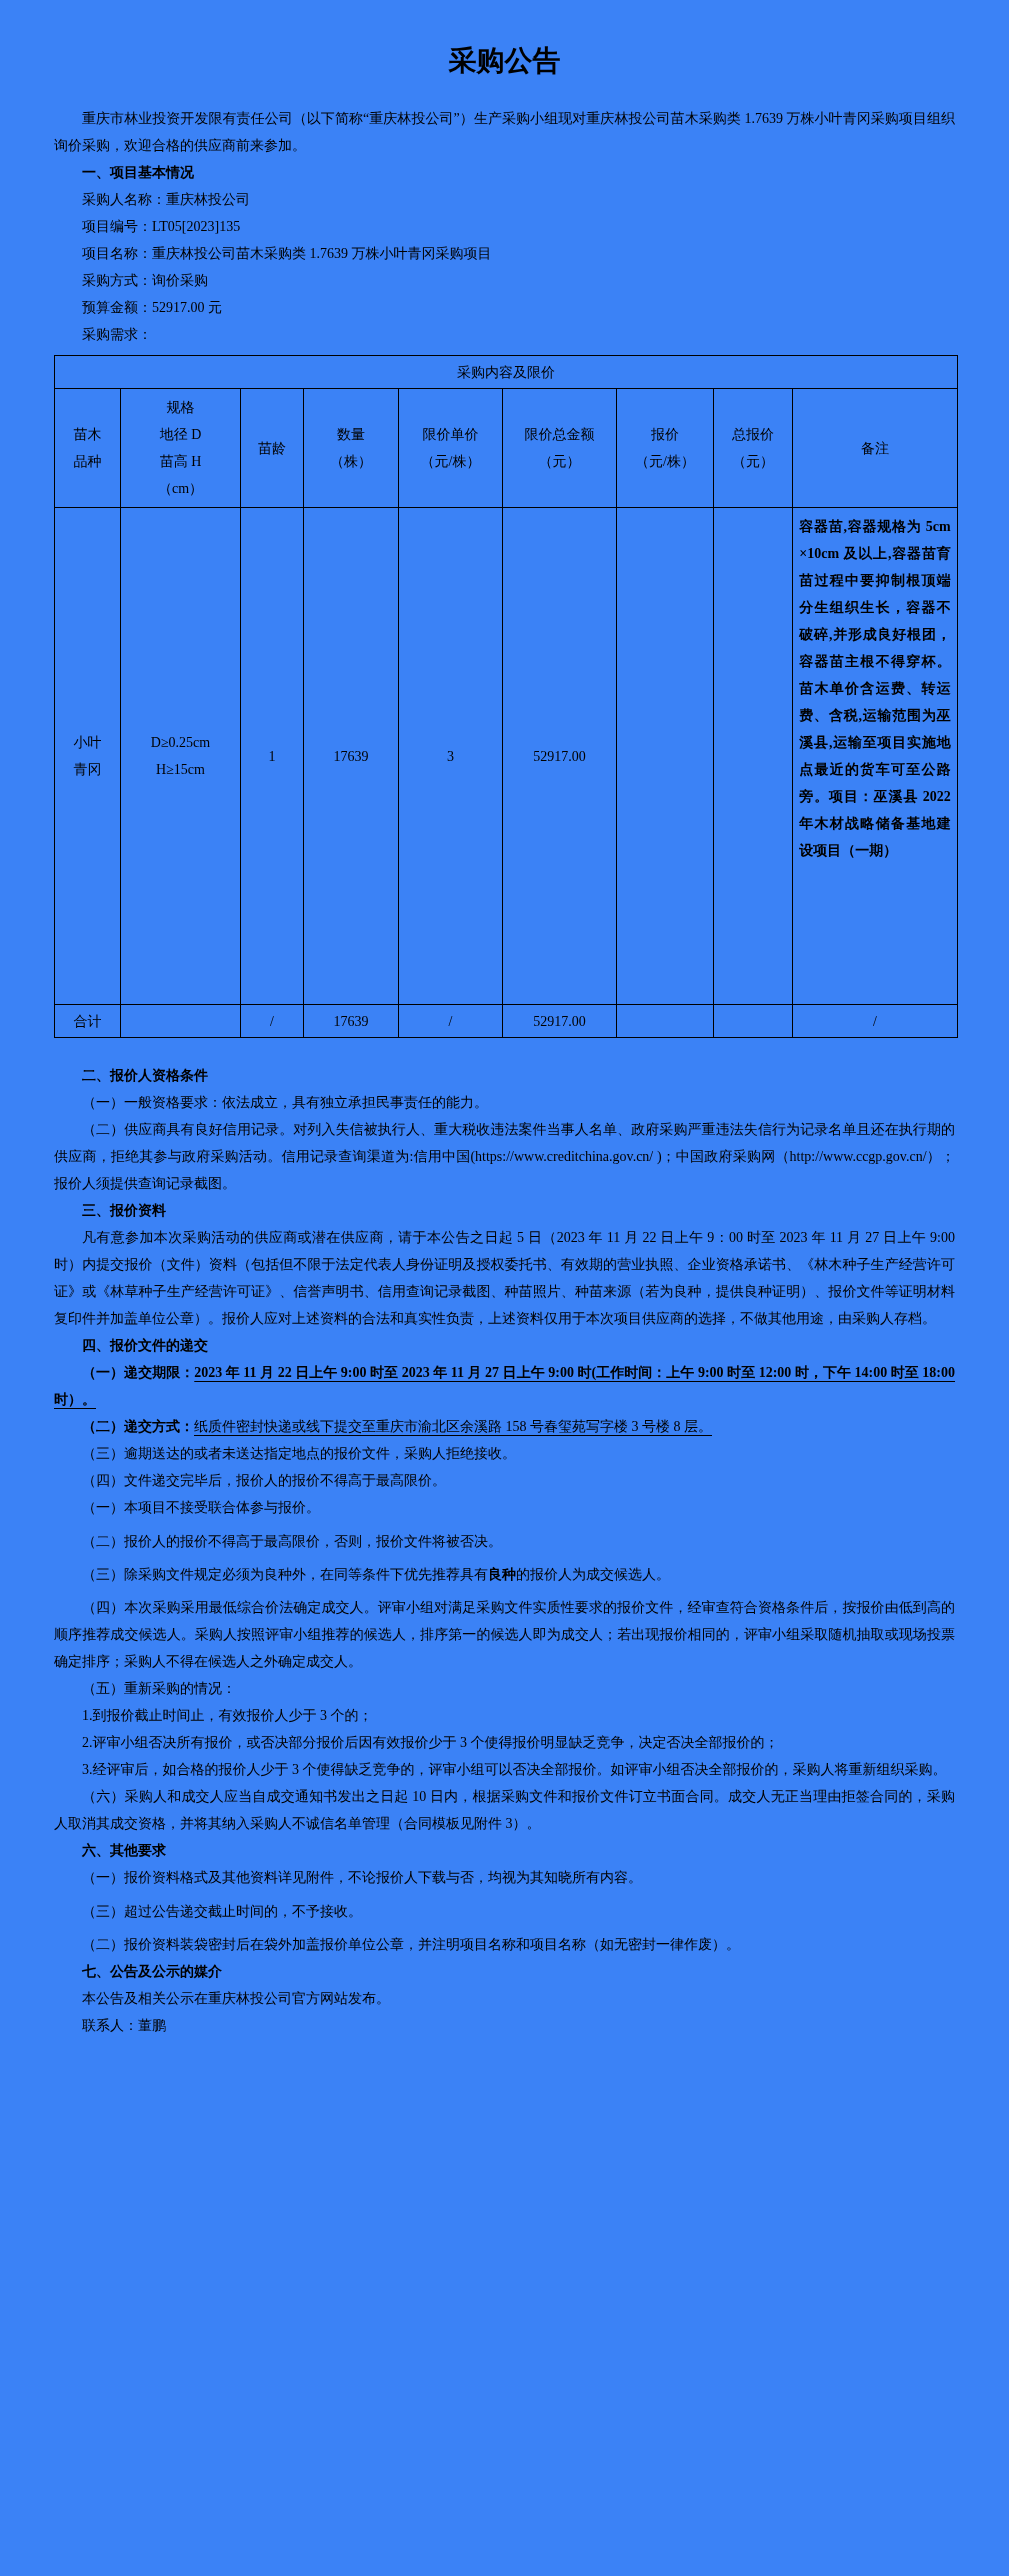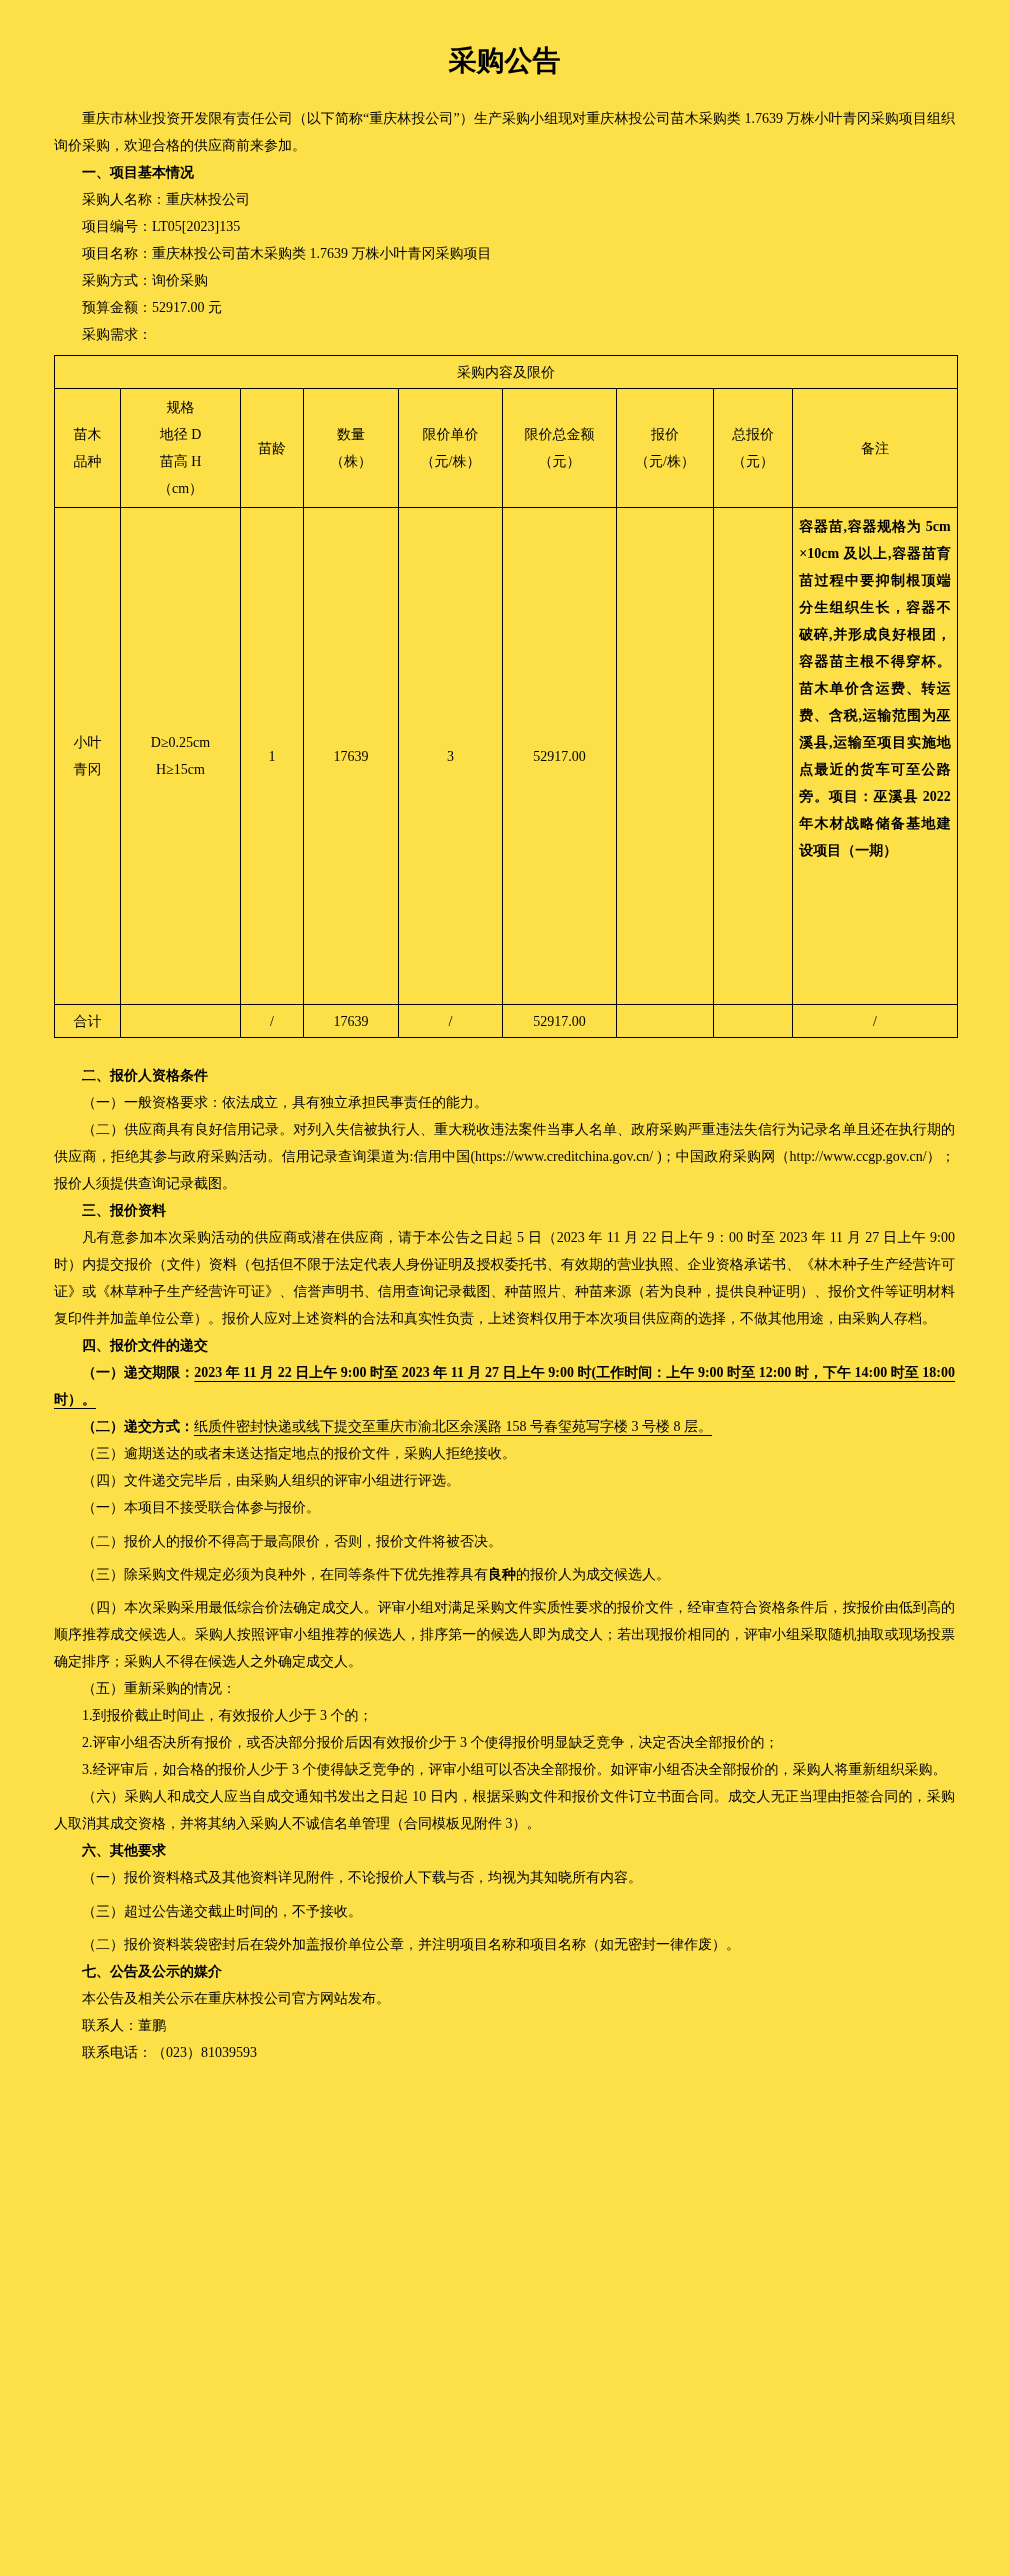--- a/index.html
+++ b/index.html
@@ -1,20 +1,20 @@
 <!DOCTYPE html>
 <html style="font-size:10px"><head>
 <meta charset="utf-8">
 <style>
   html,body{margin:0;padding:0;background:#ffffff;}
   .page{
     width:1009px;
     height:2576px;
     box-sizing:border-box;
-    background:#fde047;
+    background:#3b82f6;
     padding:33px 54px 0 54px;
     font-family:"Liberation Serif","DejaVu Serif",serif;
     font-size:14px;
     line-height:27px;
     color:#000000;
     overflow:hidden;
   }
   .title{
     font-size:28px;
     line-height:34px;
@@ -143,36 +143,35 @@
   <p class="indent">（一）一般资格要求：依法成立，具有独立承担民事责任的能力。</p>
   <p class="indent">（二）供应商具有良好信用记录。对列入失信被执行人、重大税收违法案件当事人名单、政府采购严重违法失信行为记录名单且还在执行期的供应商，拒绝其参与政府采购活动。信用记录查询渠道为:信用中国(https://www.creditchina.gov.cn/ )；中国政府采购网（http://www.ccgp.gov.cn/）；报价人须提供查询记录截图。</p>
 
   <p class="heading">三、报价资料</p>
   <p class="indent">凡有意参加本次采购活动的供应商或潜在供应商，请于本公告之日起 5 日（2023 年 11 月 22 日上午 9：00 时至 2023 年 11 月 27 日上午 9:00 时）内提交报价（文件）资料（包括但不限于法定代表人身份证明及授权委托书、有效期的营业执照、企业资格承诺书、《林木种子生产经营许可证》或《林草种子生产经营许可证》、信誉声明书、信用查询记录截图、种苗照片、种苗来源（若为良种，提供良种证明）、报价文件等证明材料复印件并加盖单位公章）。报价人应对上述资料的合法和真实性负责，上述资料仅用于本次项目供应商的选择，不做其他用途，由采购人存档。</p>
 
   <p class="heading">四、报价文件的递交</p>
   <p class="indent"><span class="bold">（一）递交期限：</span><span class="bold ul">2023 年 11 月 22 日上午 9:00 时至 2023 年 11 月 27 日上午 9:00 时(工作时间：上午 9:00 时至 12:00 时，下午 14:00 时至 18:00 时）。</span></p>
   <p class="indent"><span class="bold">（二）递交方式：</span><span class="ul">纸质件密封快递或线下提交至重庆市渝北区余溪路 158 号春玺苑写字楼 3 号楼 8 层。</span></p>
   <p class="indent">（三）逾期送达的或者未送达指定地点的报价文件，采购人拒绝接收。</p>
-  <p class="indent">（四）文件递交完毕后，由采购人组织的评审小组进行评选。</p>
+  <p class="indent">（四）文件递交完毕后，报价人的报价不得高于最高限价。</p>
 
   <p class="indent">（一）本项目不接受联合体参与报价。</p>
   <p class="indent gap-top">（二）报价人的报价不得高于最高限价，否则，报价文件将被否决。</p>
   <p class="indent gap-top"><span>（三）除采购文件规定必须为良种外，在同等条件下优先推荐具有</span><span class="bold">良种</span><span>的报价人为成交候选人。</span></p>
   <p class="indent gap-top">（四）本次采购采用最低综合价法确定成交人。评审小组对满足采购文件实质性要求的报价文件，经审查符合资格条件后，按报价由低到高的顺序推荐成交候选人。采购人按照评审小组推荐的候选人，排序第一的候选人即为成交人；若出现报价相同的，评审小组采取随机抽取或现场投票确定排序；采购人不得在候选人之外确定成交人。</p>
   <p class="indent">（五）重新采购的情况：</p>
   <p class="indent">1.到报价截止时间止，有效报价人少于 3 个的；</p>
   <p class="indent">2.评审小组否决所有报价，或否决部分报价后因有效报价少于 3 个使得报价明显缺乏竞争，决定否决全部报价的；</p>
   <p class="indent">3.经评审后，如合格的报价人少于 3 个使得缺乏竞争的，评审小组可以否决全部报价。如评审小组否决全部报价的，采购人将重新组织采购。</p>
   <p class="indent">（六）采购人和成交人应当自成交通知书发出之日起 10 日内，根据采购文件和报价文件订立书面合同。成交人无正当理由拒签合同的，采购人取消其成交资格，并将其纳入采购人不诚信名单管理（合同模板见附件 3）。</p>
 
   <p class="heading">六、其他要求</p>
   <p class="indent">（一）报价资料格式及其他资料详见附件，不论报价人下载与否，均视为其知晓所有内容。</p>
   <p class="indent gap-top">（三）超过公告递交截止时间的，不予接收。</p>
   <p class="indent gap-top">（二）报价资料装袋密封后在袋外加盖报价单位公章，并注明项目名称和项目名称（如无密封一律作废）。</p>
 
   <p class="heading">七、公告及公示的媒介</p>
   <p class="indent">本公告及相关公示在重庆林投公司官方网站发布。</p>
   <p class="indent">联系人：董鹏</p>
-  <p class="indent">联系电话：（023）81039593</p>
 
 </div>
 
 
 </body></html>

